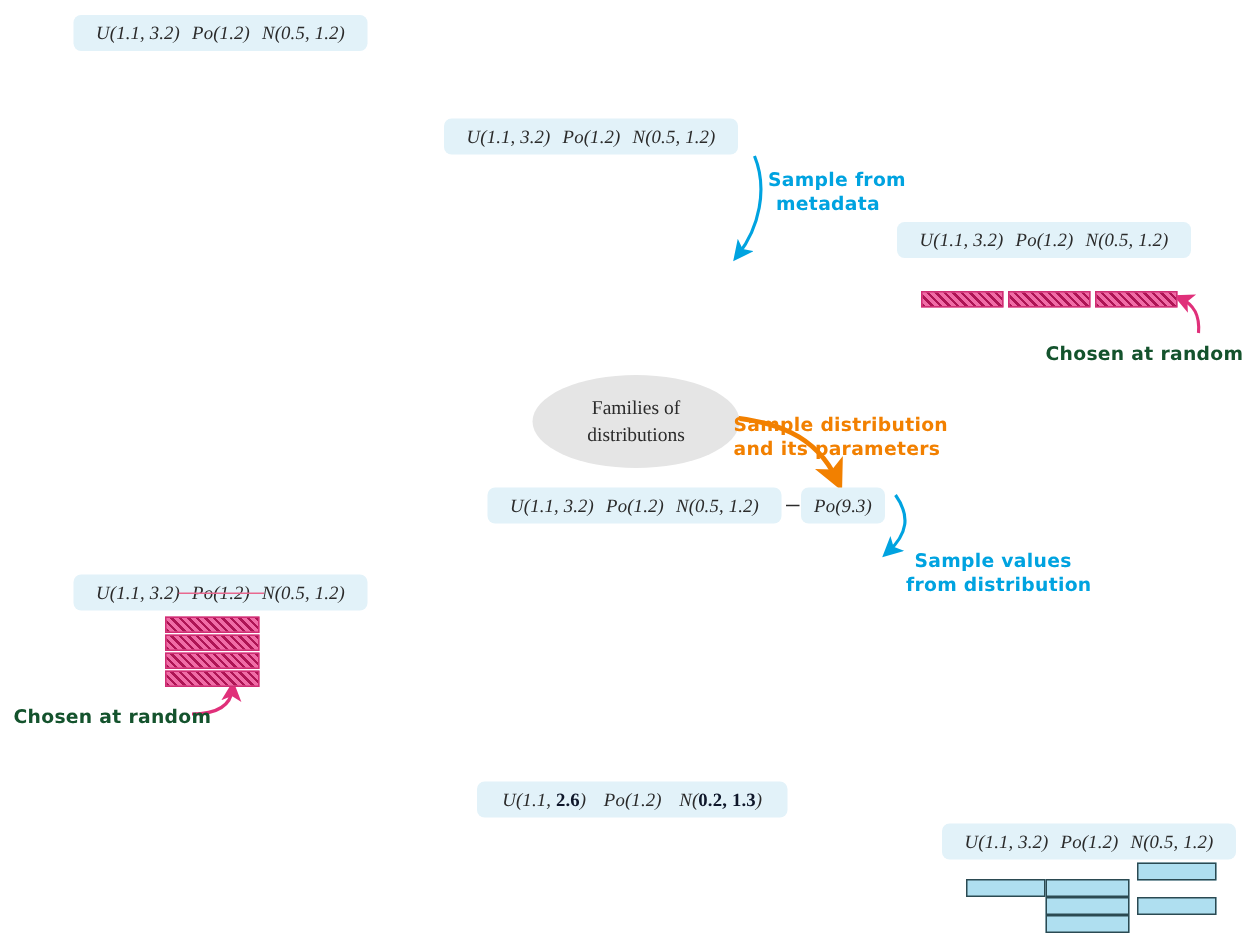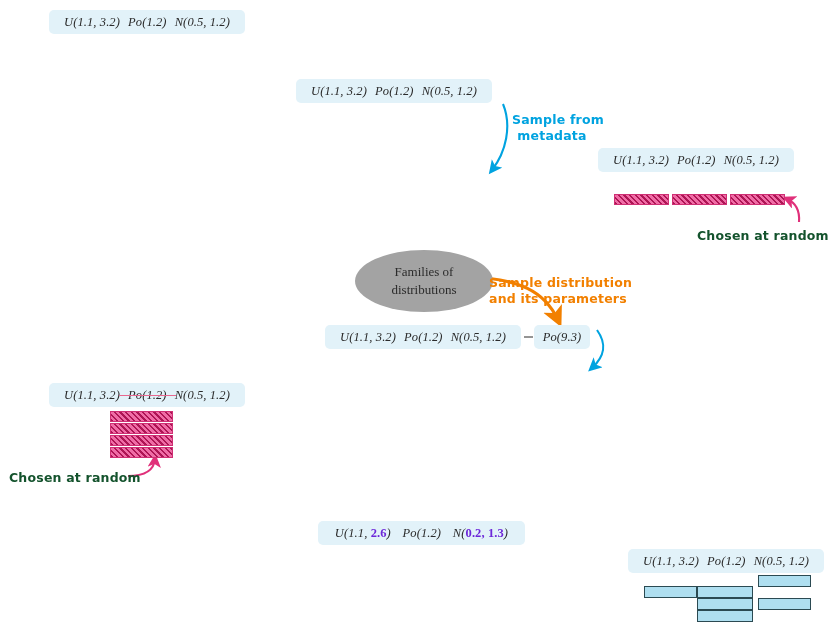--- a/index.html
+++ b/index.html
@@ -19,21 +19,21 @@
     align-items:center;
     justify-content:space-around;
     color:#2b2b2b;
     font-size:12.5px;
     font-family:"Liberation Serif", serif;
     white-space:nowrap;
     box-sizing:border-box;
     padding:0 11px;
   }
   .pill .tok{font-style:italic;letter-spacing:0.1px;}
-  .sampled{color:#6d28d9;font-weight:bold;font-style:normal;}
+  .sampled{color:#0f172a;font-weight:bold;font-style:normal;}
   .struck{position:relative;color:#2b2b2b;}
   .struck::after{
     content:"";position:absolute;left:-9px;right:-9px;top:50%;
     height:1.4px;background:#e8688f;
   }
 
   
   .hatch{
     position:absolute;
     background-color:#f06ca6;
@@ -49,21 +49,21 @@
   .vbar{
     position:absolute;
     background:#afdff0;
     border:1px solid #2b4a52;
     box-sizing:border-box;
   }
 
   
   .ellipse{
     position:absolute;
-    background:#a3a3a3;
+    background:#e5e5e5;
     border-radius:50%;
     display:flex;
     flex-direction:column;
     align-items:center;
     justify-content:center;
     color:#2b2b2b;
     font-size:13px;
     line-height:1.35;
     font-family:"Liberation Serif", serif;
   }
@@ -160,20 +160,24 @@
   <div class="pill" style="left:325px;top:325px;width:196px;">
     <span class="tok">U(1.1, 3.2)</span>
     <span class="tok">Po(1.2)</span>
     <span class="tok">N(0.5, 1.2)</span>
   </div>
 
   <div class="pill" style="left:534px;top:325px;width:56px;justify-content:center;text-align:right;">
     <span class="tok">Po(9.3)</span>
   </div>
 
+  <div class="anno blue center" style="left:604px;top:334px;width:116px;">
+    <div>Sample values</div>
+    <div>from distribution</div>
+  </div>
 
   <div class="pill" style="left:49px;top:383px;width:196px;">
     <span class="tok">U(1.1, 3.2)</span>
     <span class="tok struck">Po(1.2)</span>
     <span class="tok">N(0.5, 1.2)</span>
   </div>
 
   <div class="hatch" style="left:110px;top:411px;width:63px;height:11px;"></div>
   <div class="hatch" style="left:110px;top:423px;width:63px;height:11px;"></div>
   <div class="hatch" style="left:110px;top:435px;width:63px;height:11px;"></div>

